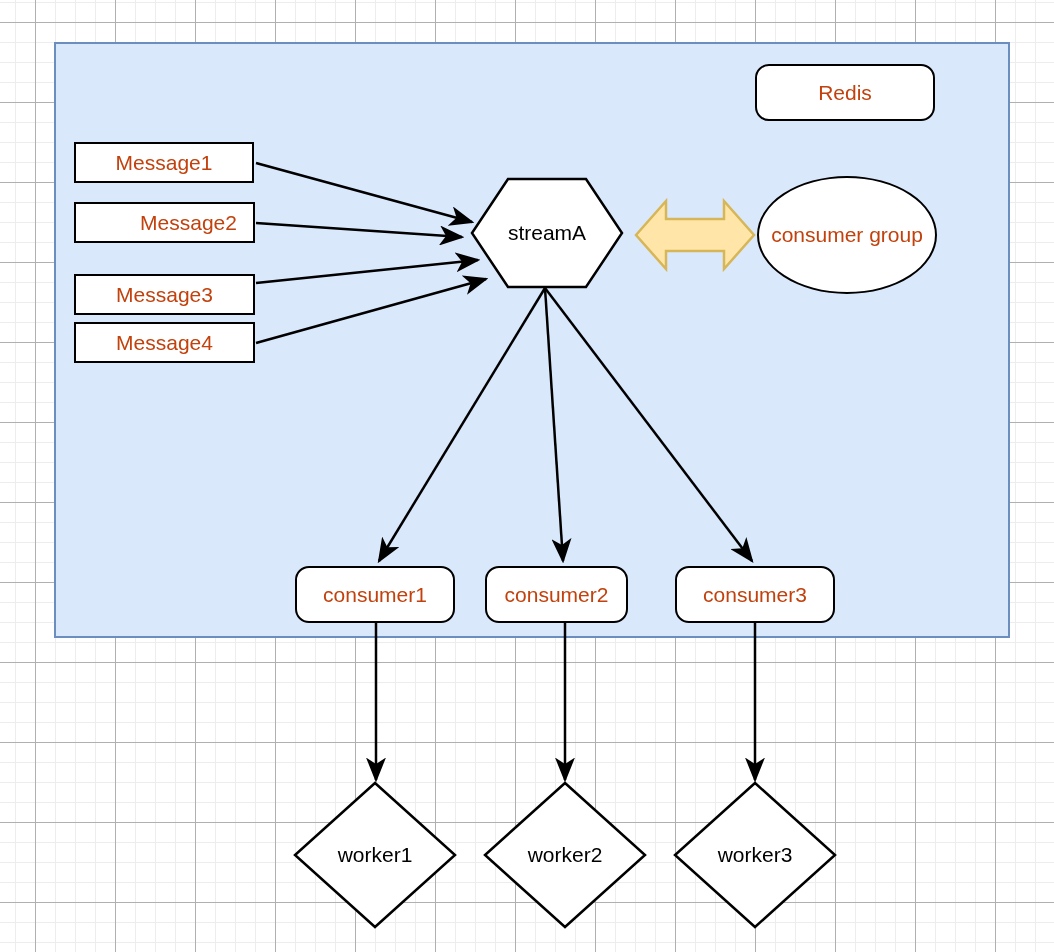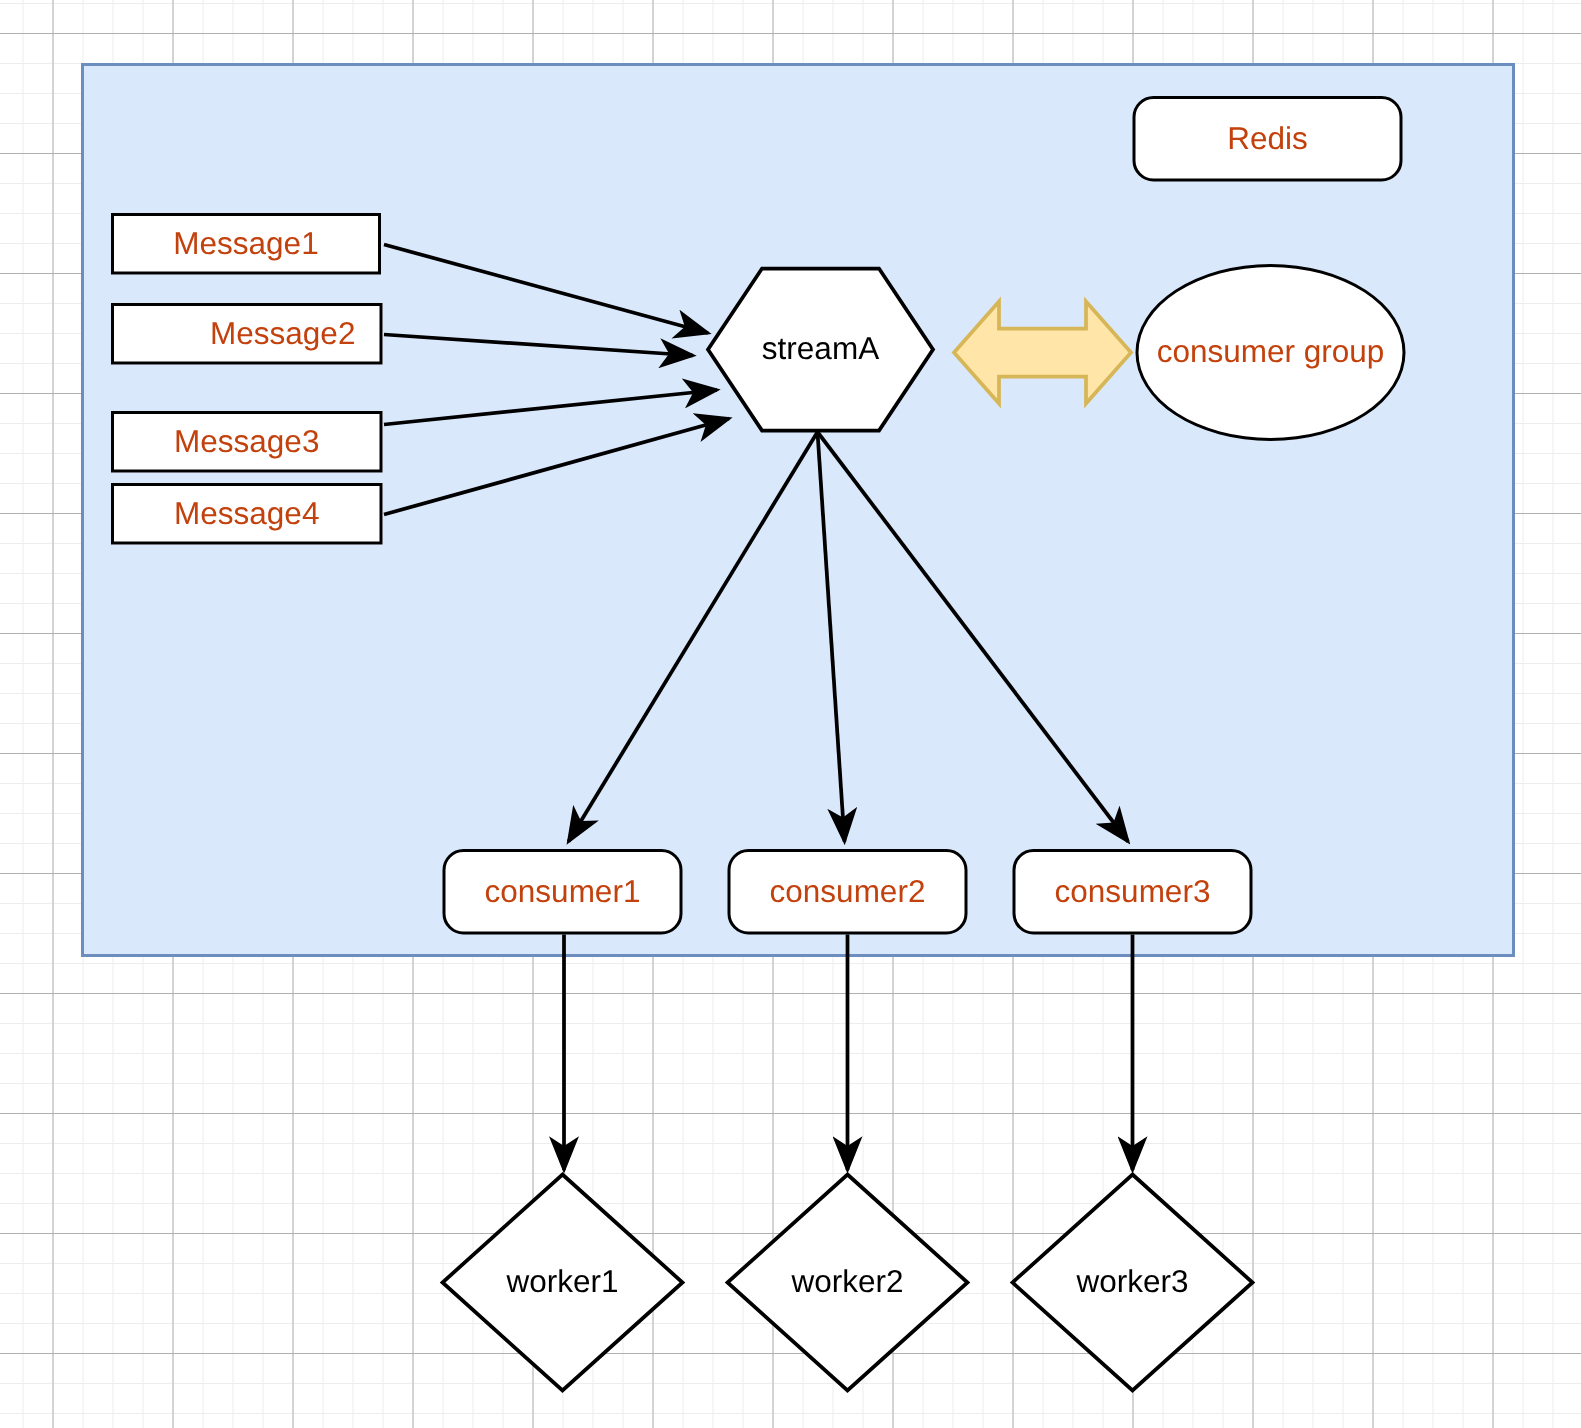--- a/index.html
+++ b/index.html
@@ -113,21 +113,21 @@
     <polygon points="2,38 32,4 32,22 90,22 90,4 120,38 90,72 90,54 32,54 32,72" fill="#ffe6a8" stroke="#d6b656" stroke-width="2.5"></polygon>
   </svg>
 
   <div class="node ellipse-node" style="left:757px; top:176px; width:180px; height:118px;">
     <span>consumer group</span>
   </div>
 
   <div class="node rect-round" style="left:295px; top:566px; width:160px; height:57px;">
     <span>consumer1</span>
   </div>
-  <div class="node rect-round" style="left:485px; top:566px; width:160px; height:57px;">
+  <div class="node rect-round" style="left:485px; top:566px; width:143px; height:57px;">
     <span>consumer2</span>
   </div>
   <div class="node rect-round" style="left:675px; top:566px; width:160px; height:57px;">
     <span>consumer3</span>
   </div>
 
   <svg class="shape-svg-node" style="left:293px; top:781px;" width="164" height="148">
     <polygon points="82,2 162,74 82,146 2,74" fill="#ffffff" stroke="#000000" stroke-width="2.5"></polygon>
   </svg>
   <div class="shape-label" style="left:293px; top:781px; width:164px; height:148px;">worker1</div>

